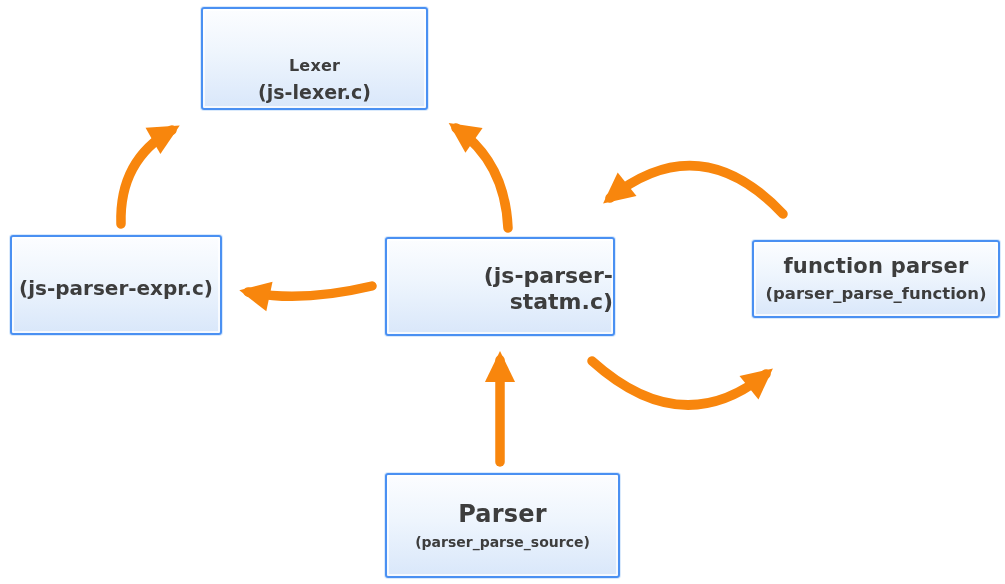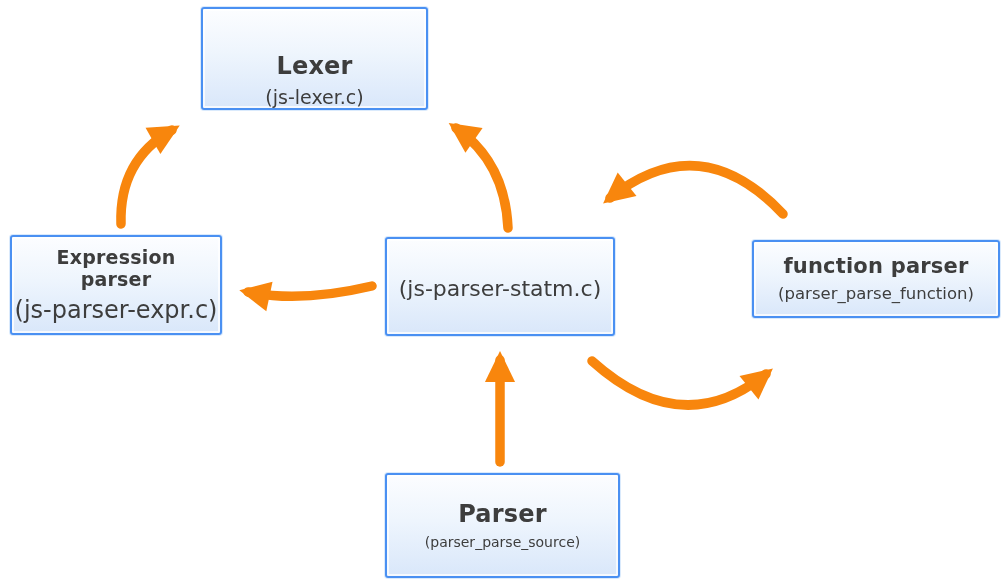--- a/index.html
+++ b/index.html
@@ -31,35 +31,36 @@
     justify-content: center;
     text-align: center;
     color: #3d3d3d;
   }
   .node .title {
     font-weight: 700;
     line-height: 1.18;
     letter-spacing: 0.2px;
   }
   .node .subtitle {
-    font-weight: 400;
+    font-weight: 700;
     line-height: 1.2;
     margin-top: 5px;
+    text-align: right;
   }
   
   .node-lexer      { left: 201px; top: 7px;   width: 227px; height: 103px; }
   .node-expression { left: 10px;  top: 235px; width: 212px; height: 100px; }
   .node-statement  { left: 385px; top: 237px; width: 230px; height: 99px;  }
   .node-function   { left: 752px; top: 240px; width: 248px; height: 78px;  }
   .node-parser     { left: 385px; top: 473px; width: 235px; height: 105px; }
 
-  .node-lexer .title      { font-size: 24px; margin-top: 44px; }
+  .node-lexer .title      { font-size: 16px; margin-top: 44px; }
   .node-lexer .subtitle   { font-size: 19px; }
   .node-expression .title { font-size: 19px; max-width: 8em; }
-  .node-expression .subtitle { font-size: 24px; }
+  .node-expression .subtitle { font-size: 20px; }
   .node-statement .title  { font-size: 19px; max-width: 8em; }
   .node-statement .subtitle { font-size: 22px; }
   .node-function .title   { font-size: 21px; }
   .node-function .subtitle { font-size: 16.5px; }
   .node-parser .title     { font-size: 24px; }
   .node-parser .subtitle  { font-size: 14px; }
 
   svg.edges {
     position: absolute;
     inset: 0;
@@ -70,21 +71,20 @@
 <body>
 
 <div class="canvas">
 
   <div class="node node-lexer">
     <div class="title">Lexer</div>
     <div class="subtitle">(js-lexer.c)</div>
   </div>
 
   <div class="node node-expression">
-    <div class="title">Expression parser</div>
     <div class="subtitle">(js-parser-expr.c)</div>
   </div>
 
   <div class="node node-statement">
     <div class="subtitle">(js-parser-statm.c)</div>
   </div>
 
   <div class="node node-function">
     <div class="title">function parser</div>
     <div class="subtitle">(parser_parse_function)</div>

